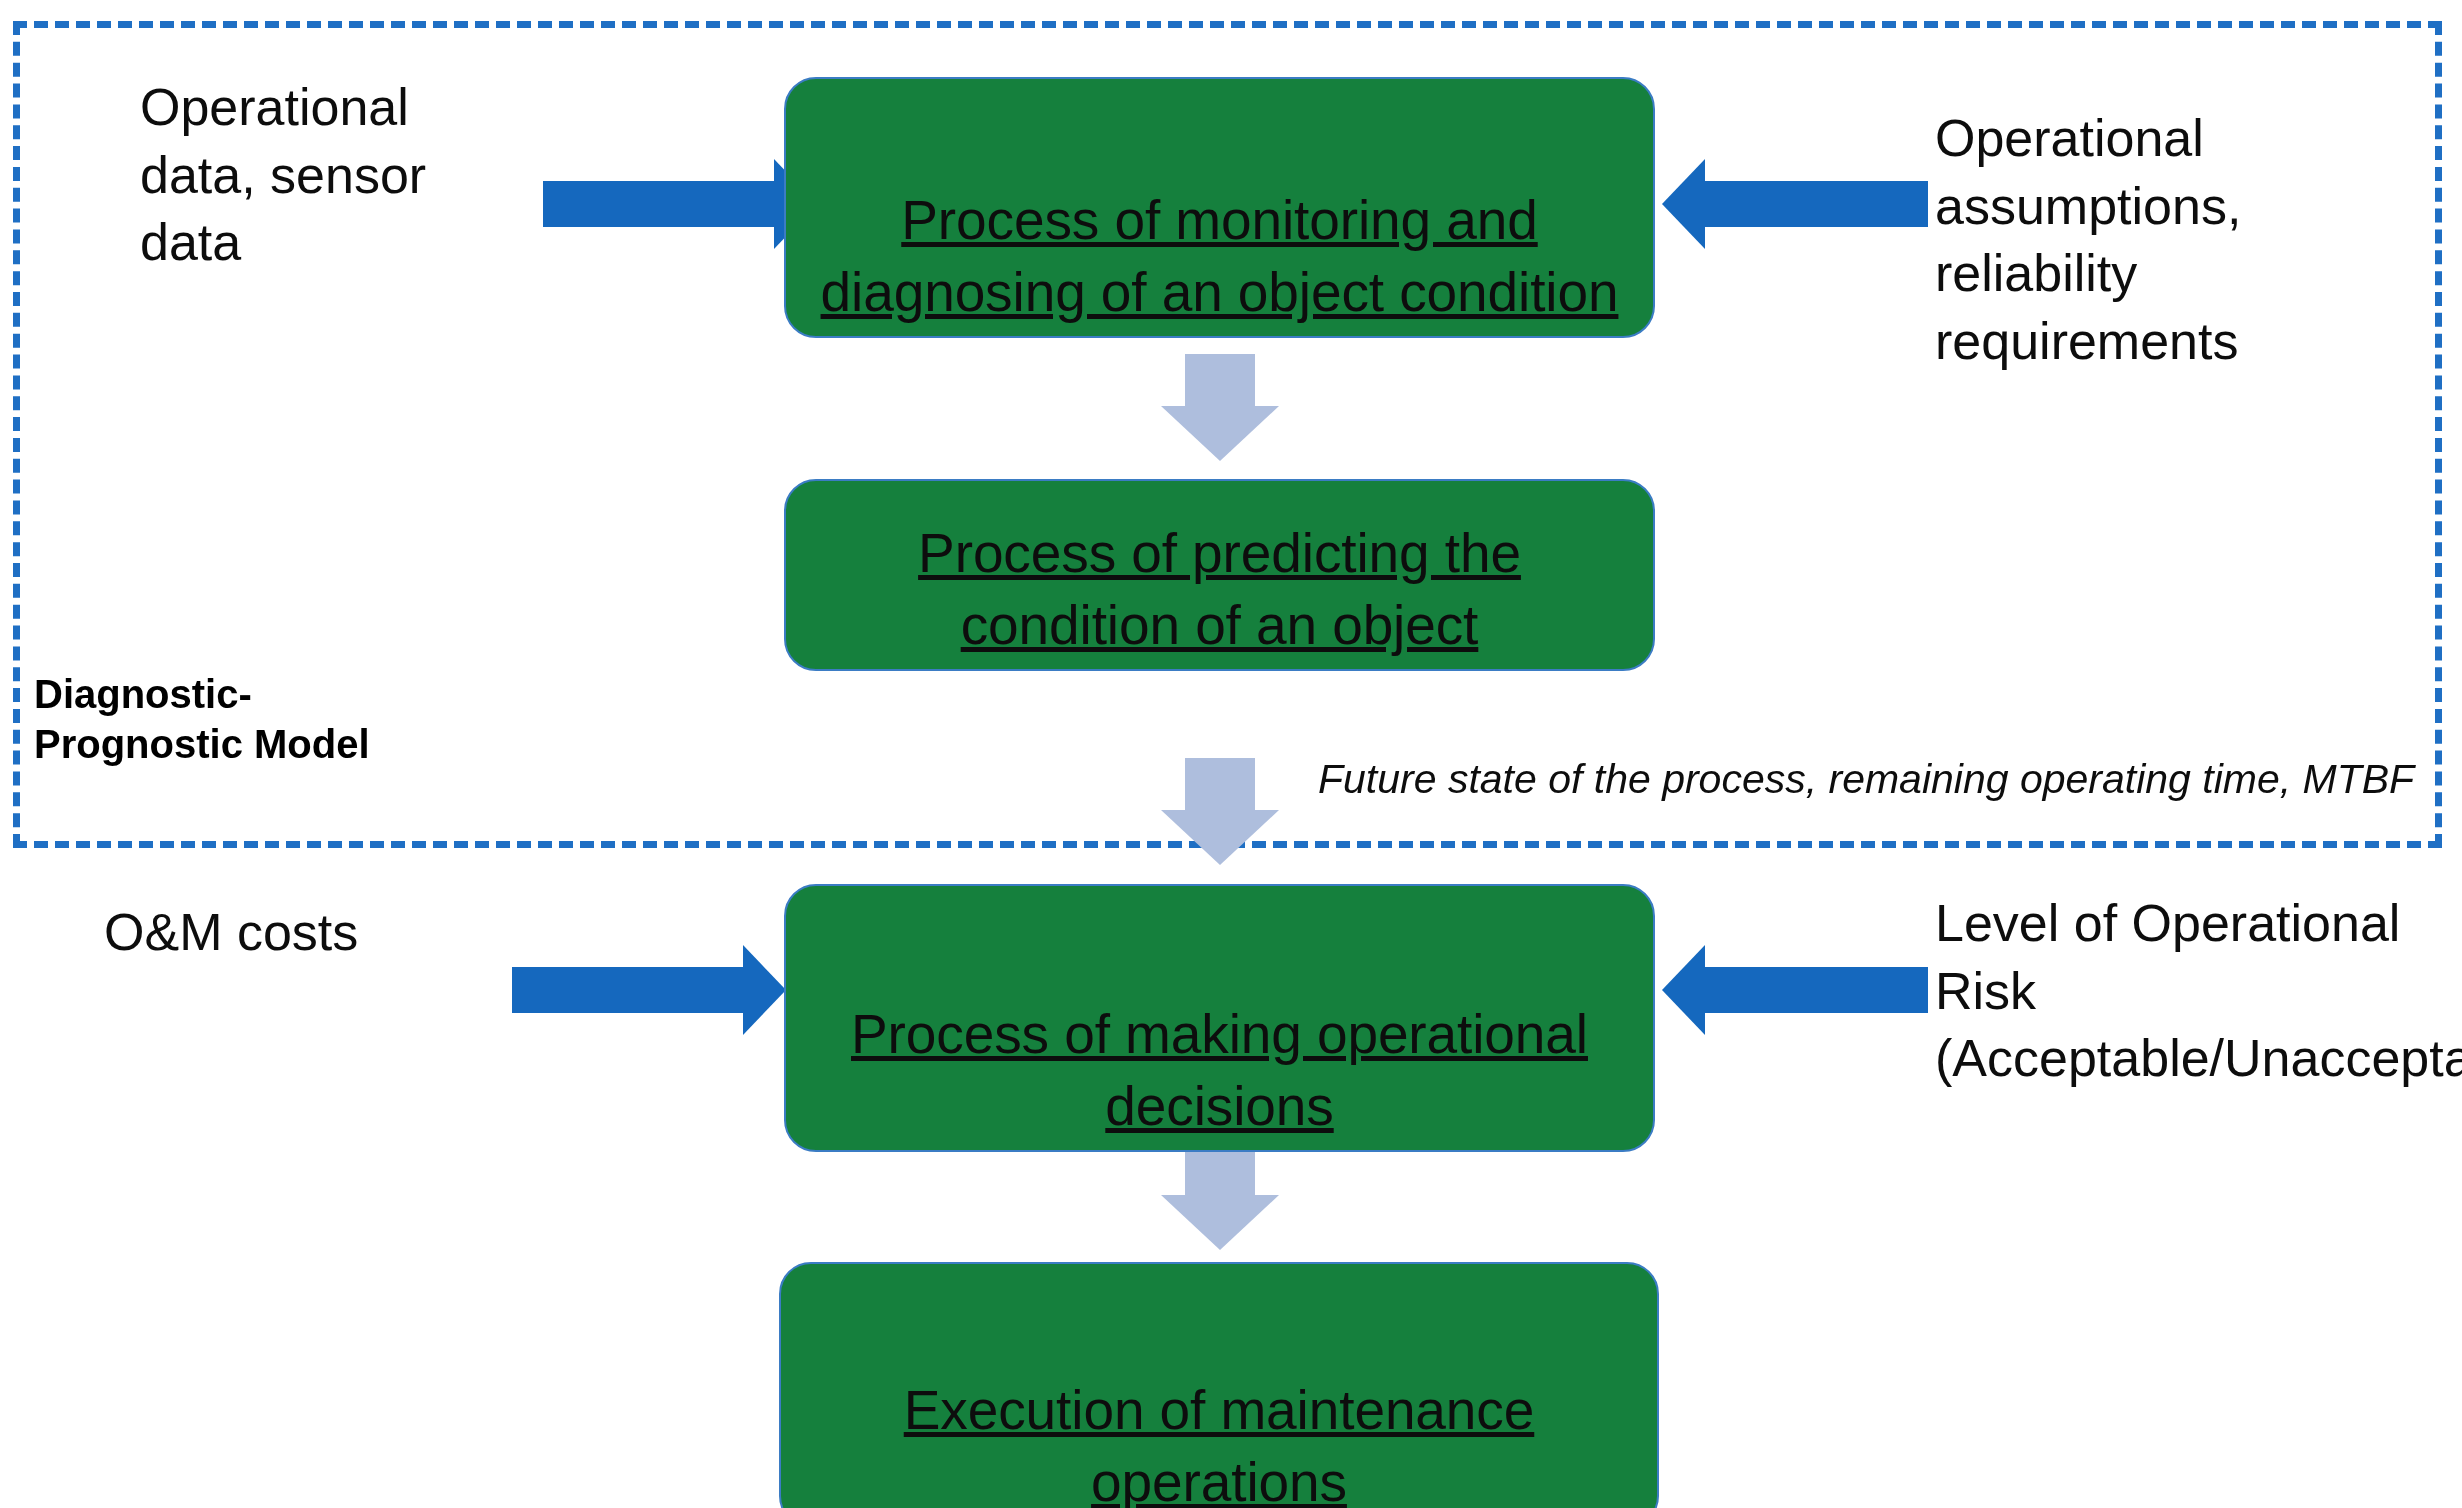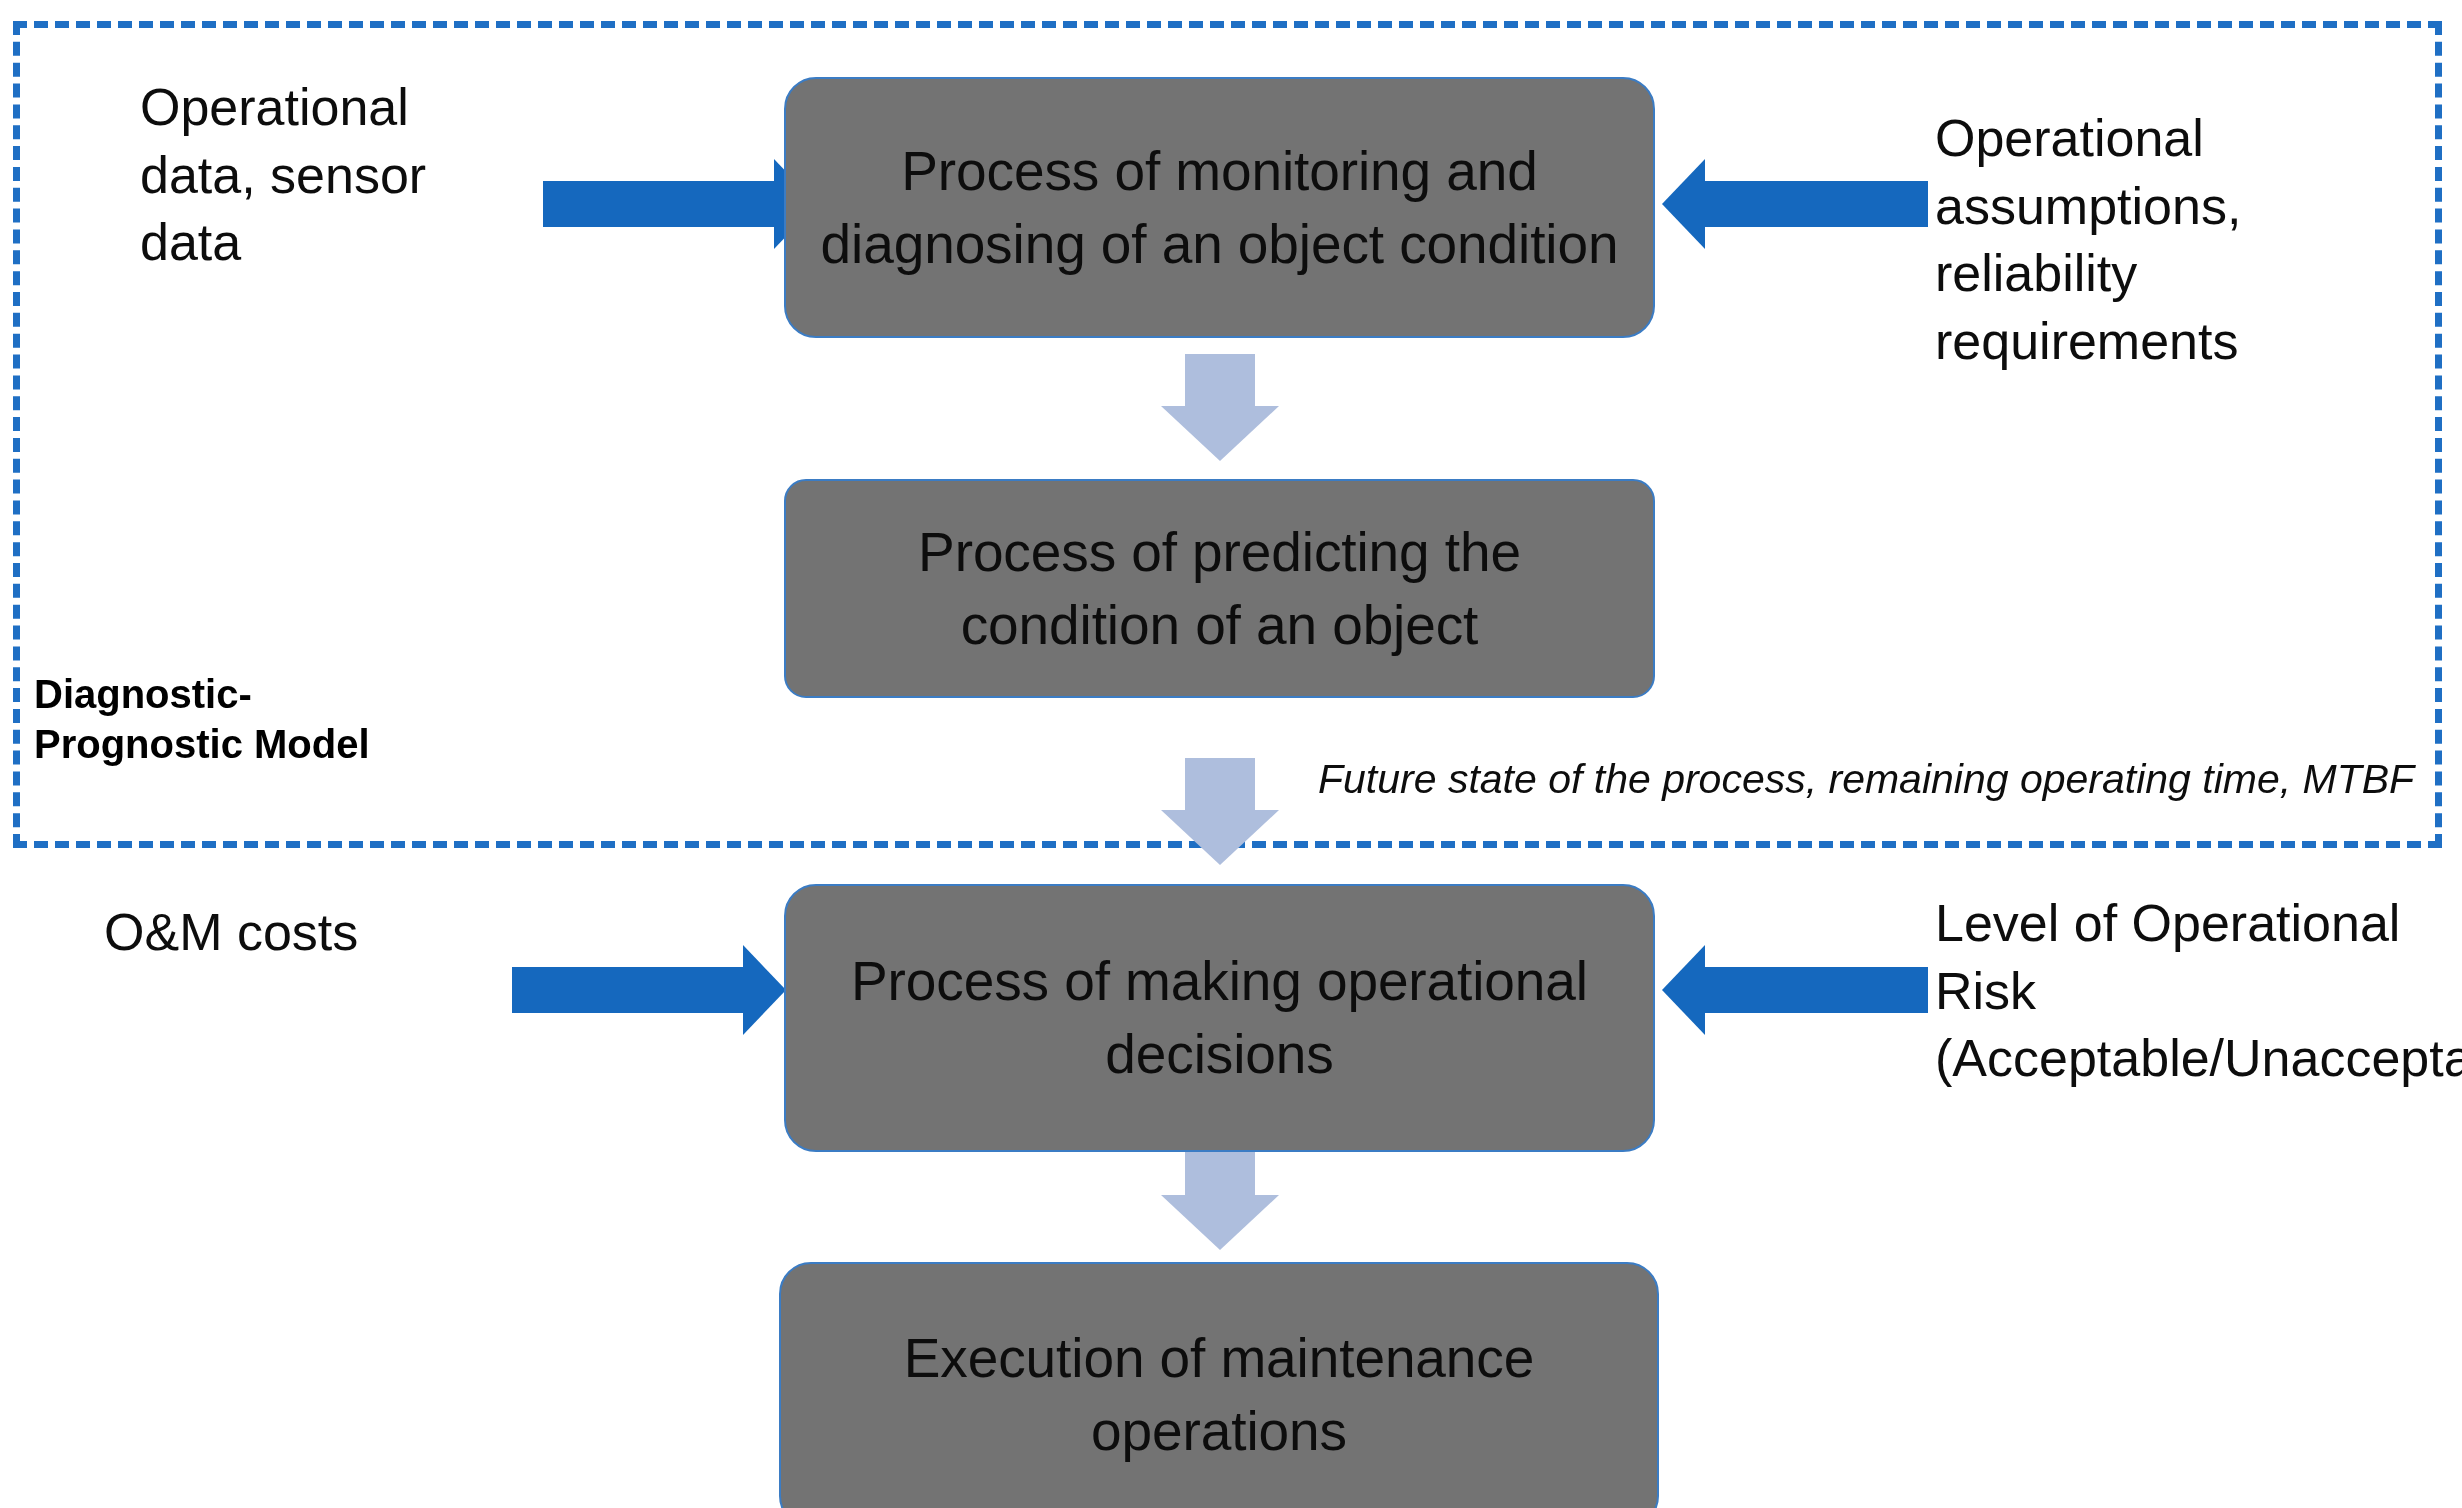--- a/index.html
+++ b/index.html
@@ -27,34 +27,35 @@
     box-sizing: border-box;
     background: transparent;
   }
 
   
   .pbox {
     position: absolute;
     box-sizing: border-box;
     border: 2.8px solid #3B7CC4;
     border-radius: 32px;
-    background: #737373;
+    background: #15803d;
     display: flex;
-    align-items: center;
+    align-items: flex-end;
     justify-content: center;
     text-align: center;
     color: #0D0D0D;
     font-size: 55px;
     line-height: 1.32;
     padding: 7px 32px;
     letter-spacing: -0.1px;
+    text-decoration: underline;
   }
 
   #box-monitoring { left: 784px; top: 77px;  width: 871px; height: 261px; }
-  #box-predicting { left: 784px; top: 479px;  width: 871px; height: 219px; border-radius: 22px; }
+  #box-predicting { left: 784px; top: 479px;  width: 871px; height: 192px; }
   #box-decisions  { left: 784px; top: 864px; width: 871px; height: 268px; margin-top: 20px; }
   #box-execution  { left: 779px; top: 1262px; width: 880px; height: 266px; }
 
   
   .arrow-blue-right {
     position: absolute;
     background: #1568BE;
     height: 46px;
   }
   .arrow-blue-right::after {

